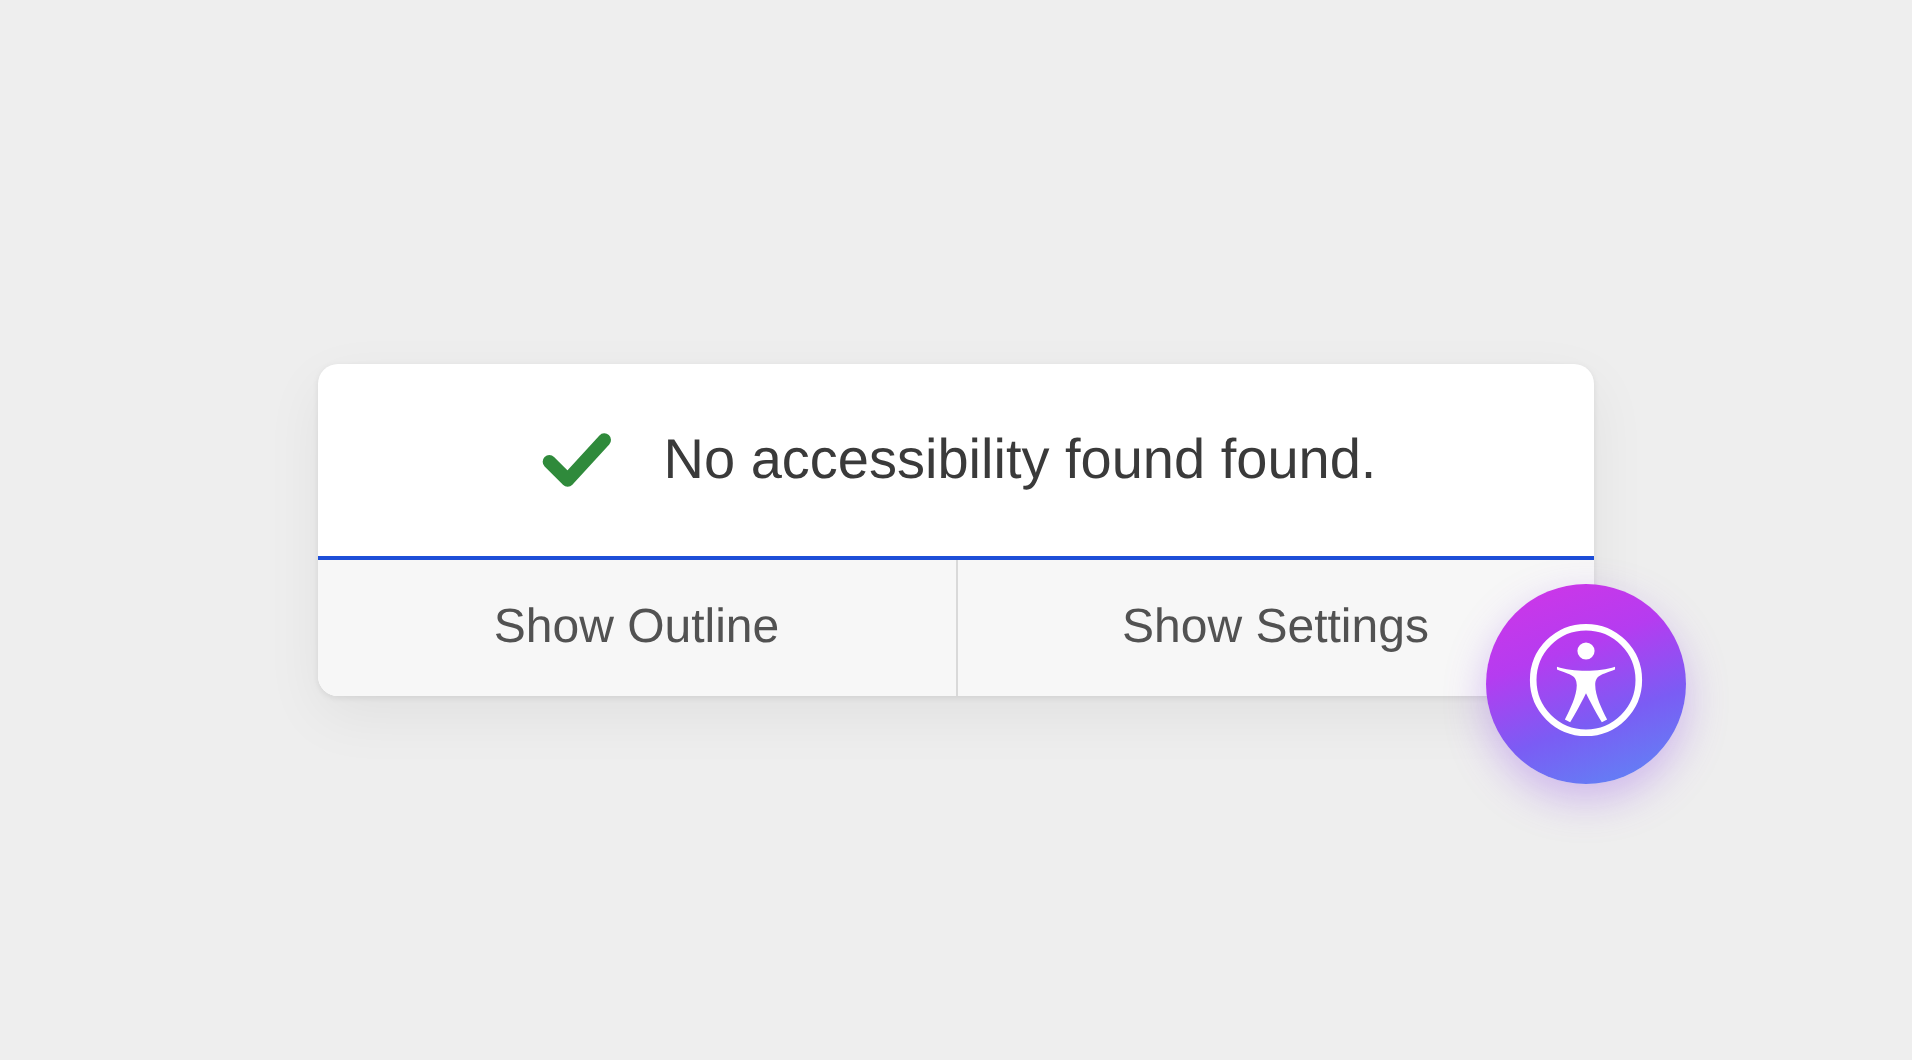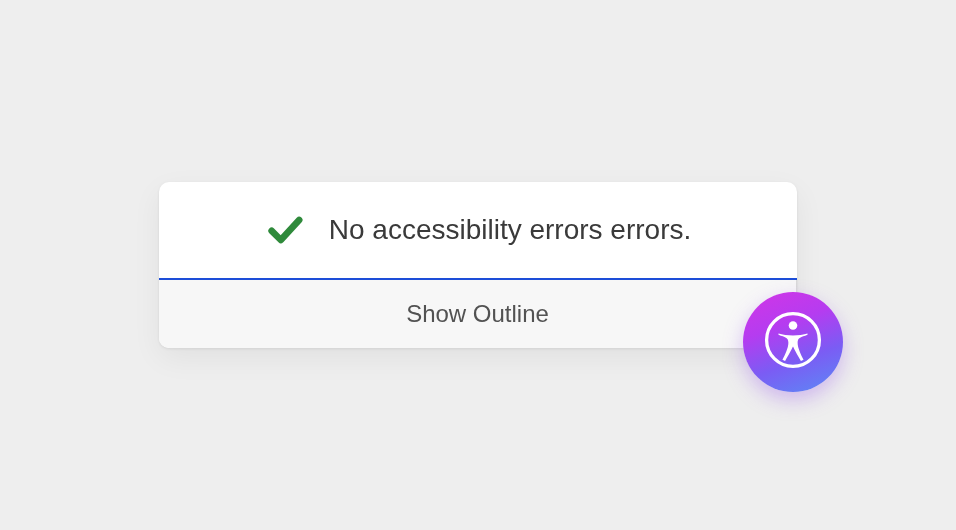--- a/index.html
+++ b/index.html
@@ -88,24 +88,25 @@
 </head>
 <body>
 
 <div class="panel">
   <div class="status-row">
     <span class="icon">
       <svg viewBox="0 0 24 24" width="40" height="40">
         <path d="M4 12.5 L9.5 18 L20.5 6" fill="none" stroke="#2f8a3b" stroke-width="4" stroke-linecap="round" stroke-linejoin="round"></path>
       </svg>
     </span>
-    <span class="status-text">No accessibility errors errors.</span>
+    <span class="status-text">No accessibility found found.</span>
   </div>
   <div class="button-row">
     <button>Show Outline</button>
+    <button>Show Settings</button>
   </div>
   <div class="accessibility-badge">
     <span>
       <svg viewBox="0 0 100 100">
         <circle cx="50" cy="50" r="40" fill="none" stroke="#ffffff" stroke-width="5"></circle>
         <circle cx="50" cy="28" r="6.5" fill="#ffffff"></circle>
         <path d="M28 40 C40 44, 60 44, 72 40 L72 42 C62 46, 57 46, 57 54 C57 62, 62 72, 66 80 L62 82 C56 72, 52 64, 50 60 C48 64, 44 72, 38 82 L34 80 C38 72, 43 62, 43 54 C43 46, 38 46, 28 42 Z" fill="#ffffff"></path>
       </svg>
     </span>
   </div>

